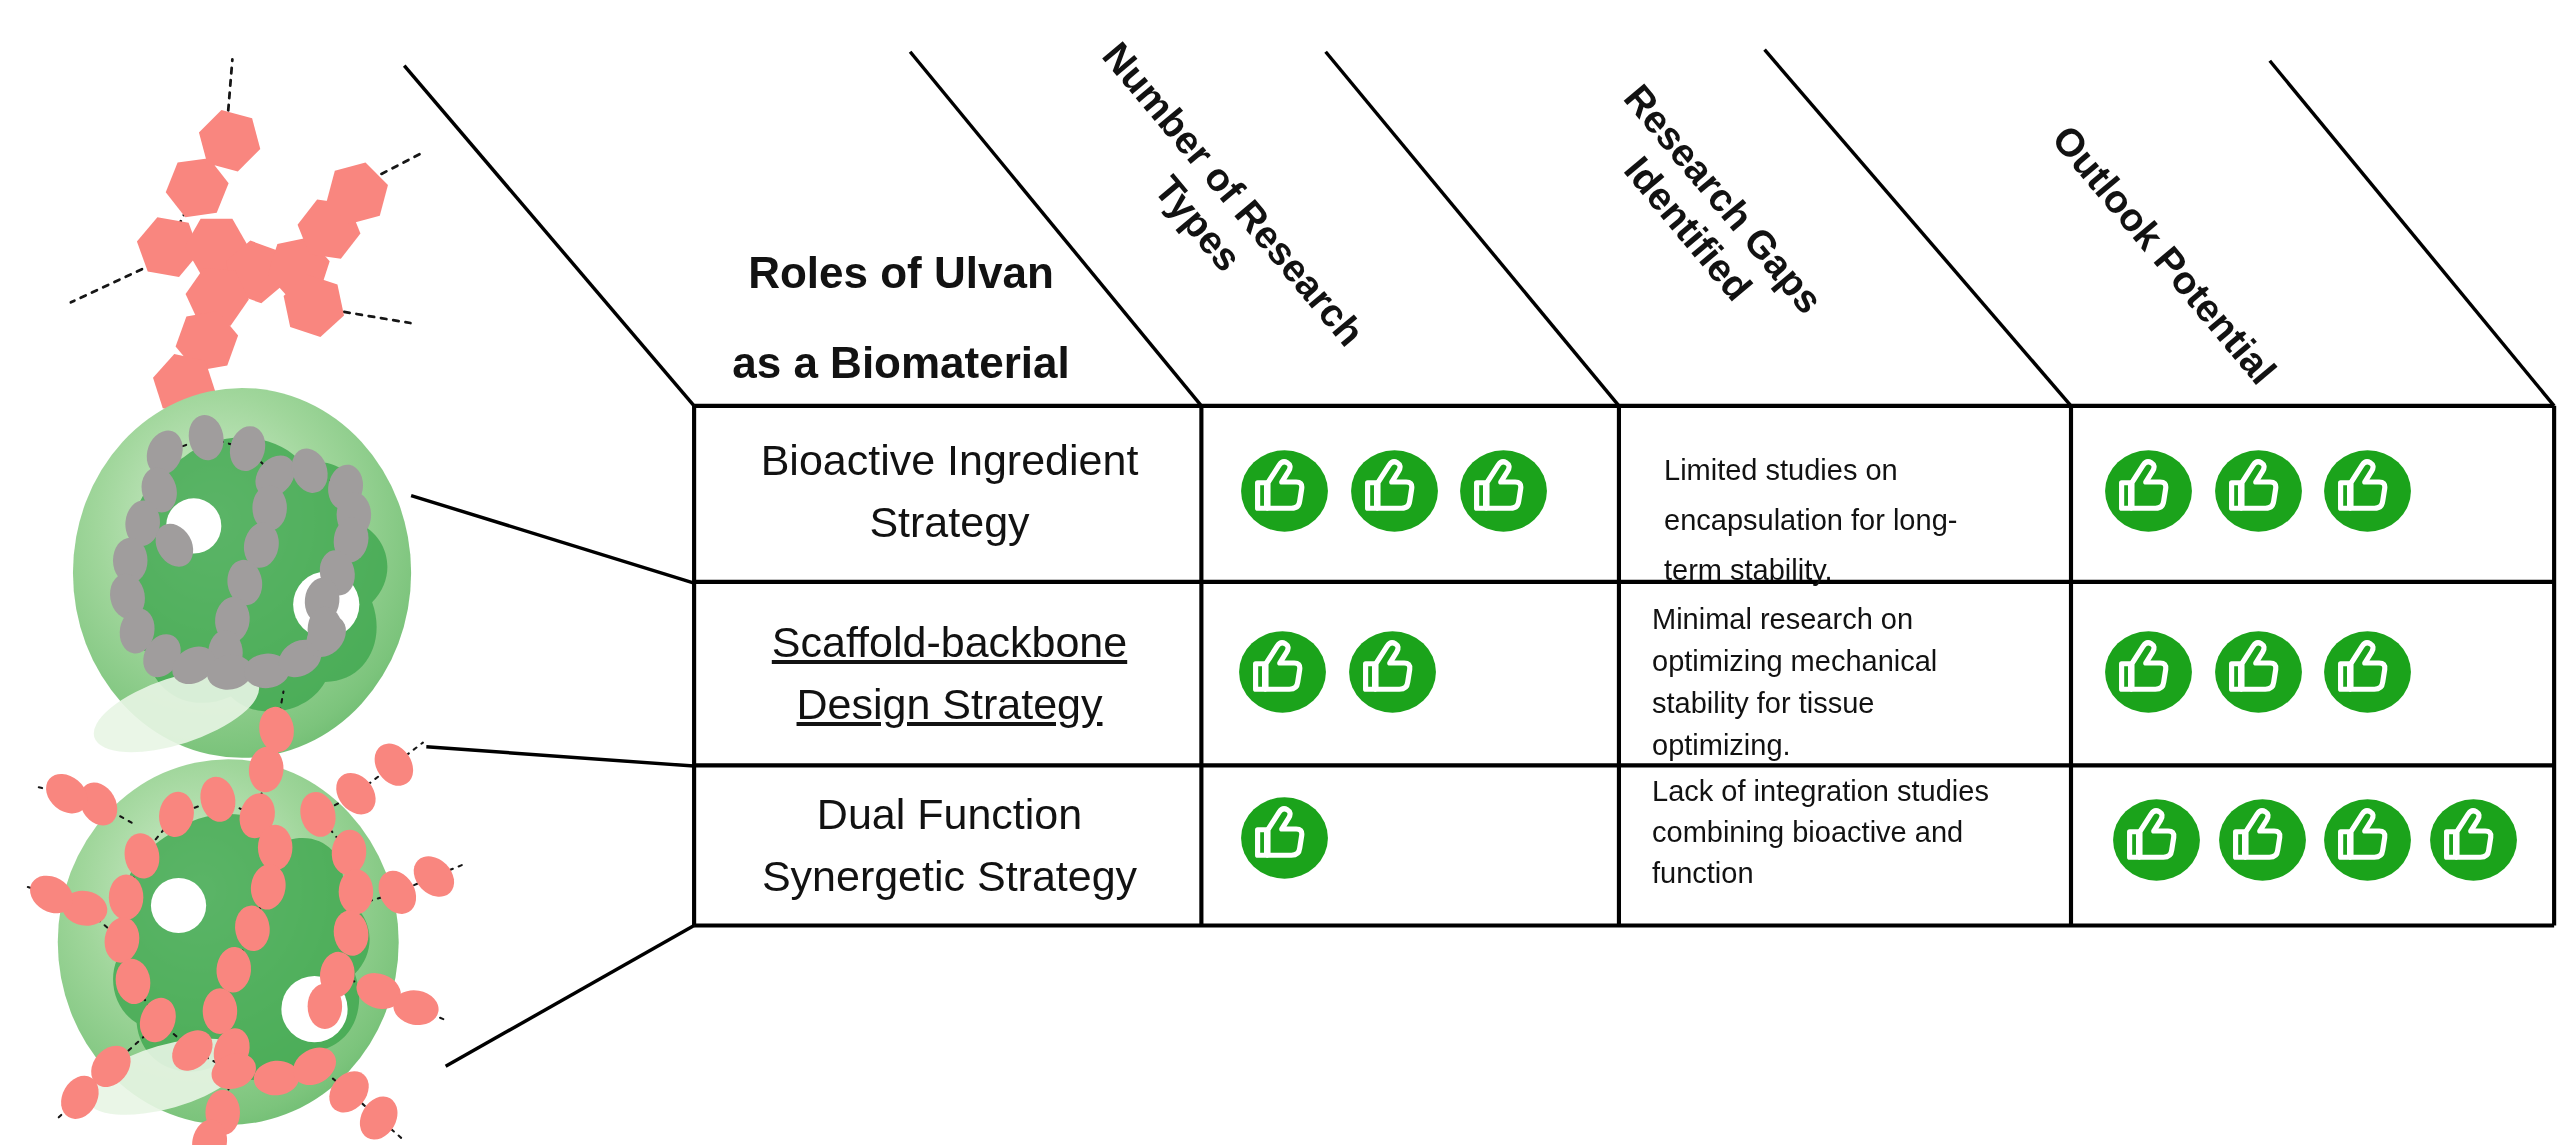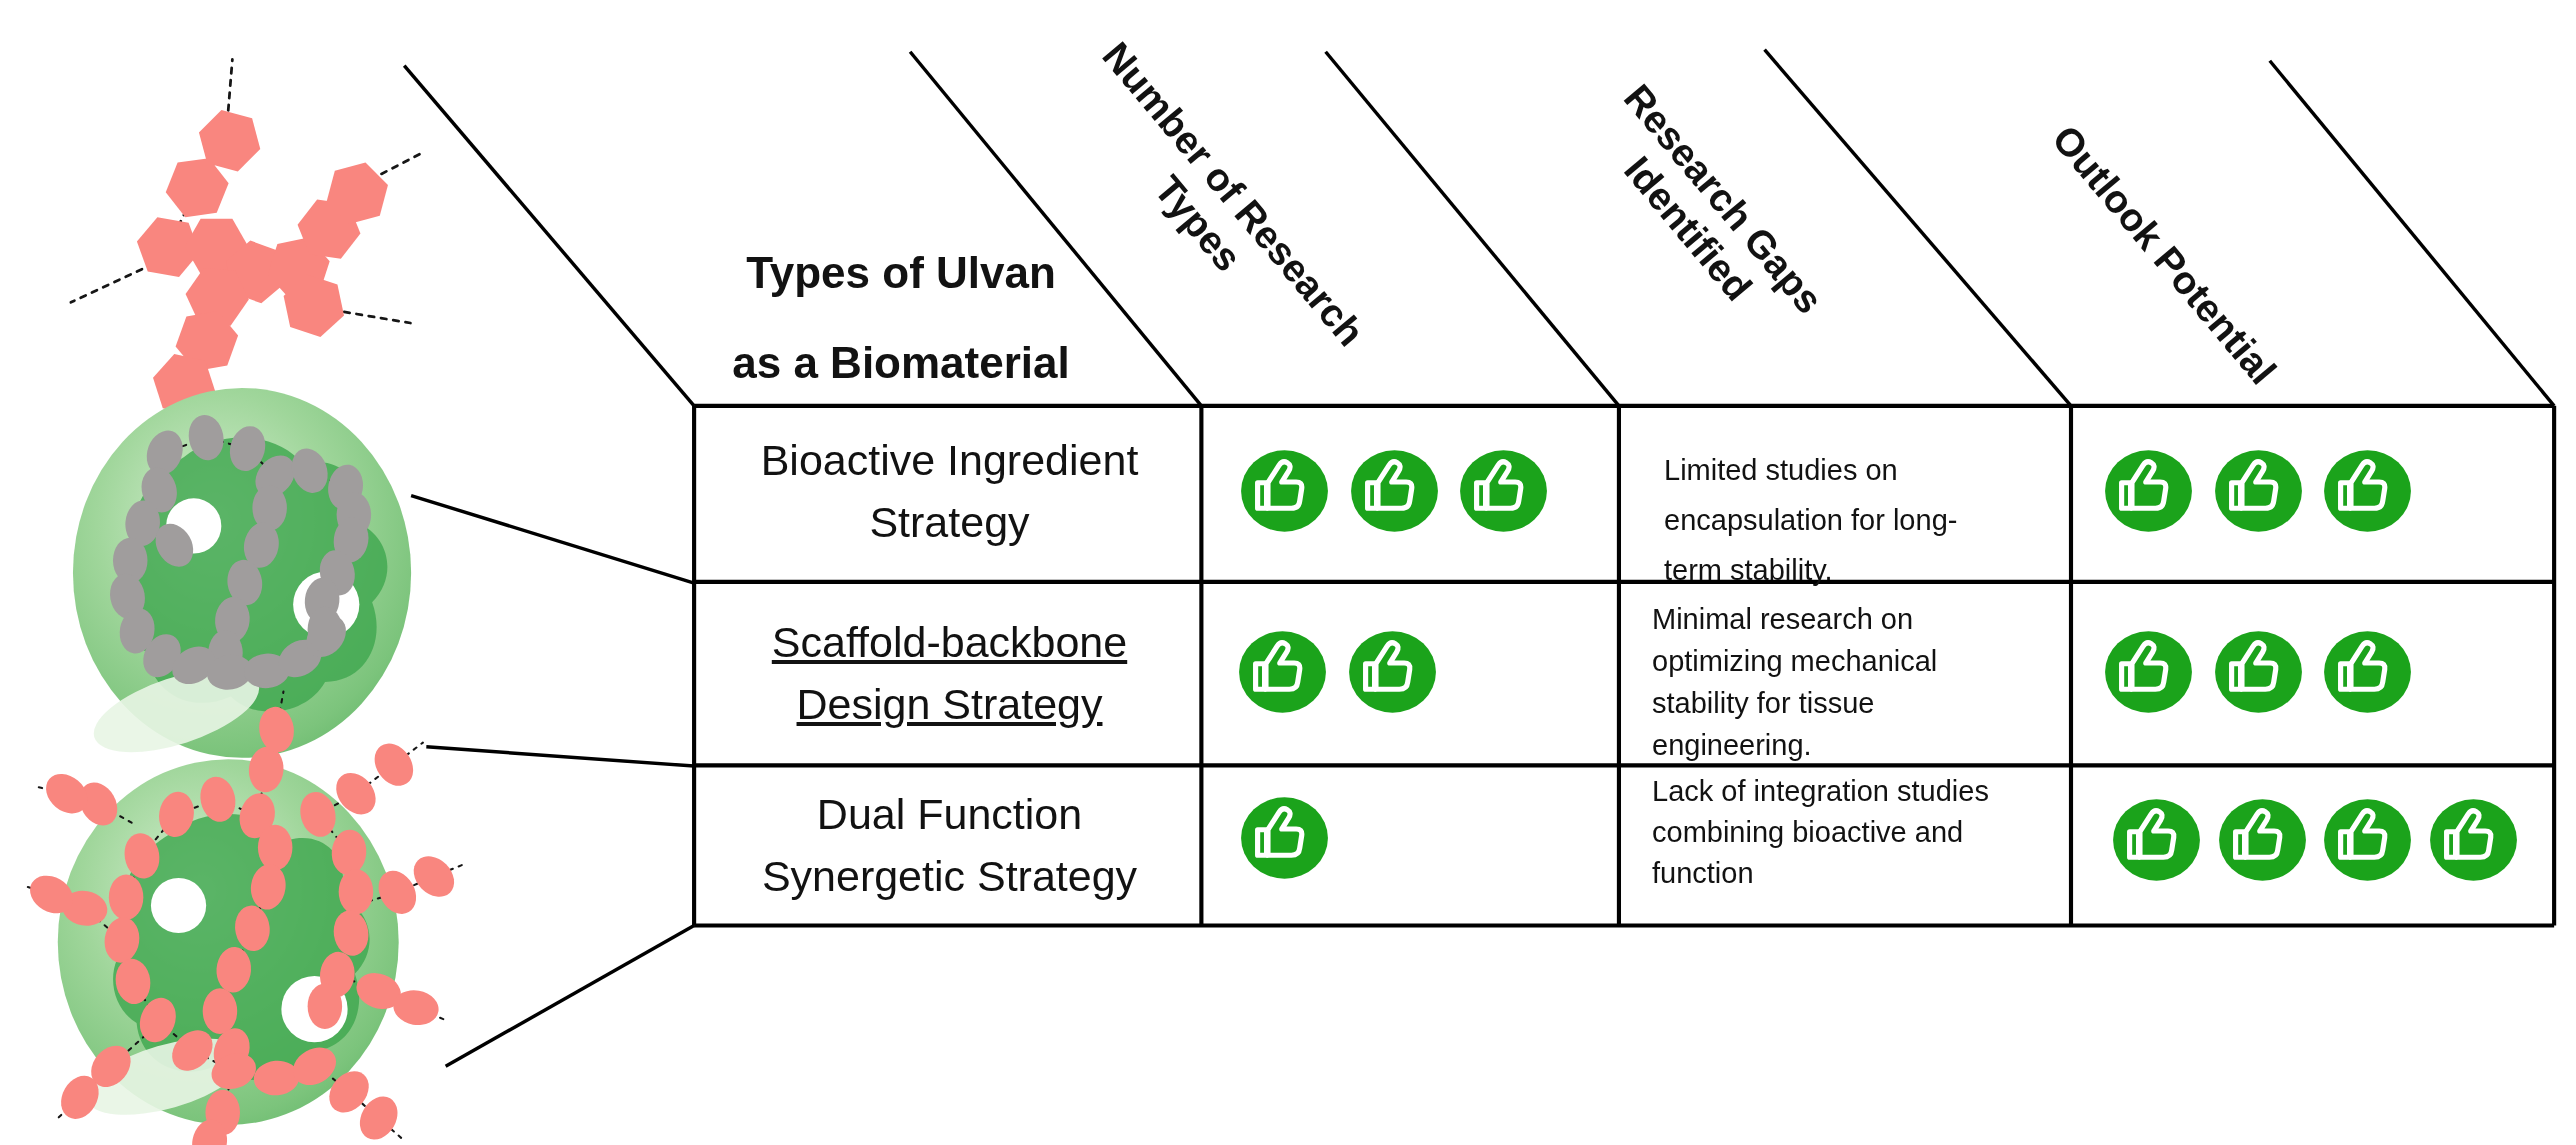--- a/index.html
+++ b/index.html
@@ -229,21 +229,21 @@
       <path class="diag" d="M3288,88 L3700,588"></path>
     </g>
     <g>
       <path class="connector" d="M595,718 L1005,845"></path>
       <path class="connector" d="M617,1082 L1005,1110"></path>
       <path class="connector" d="M645,1545 L1005,1341"></path>
     </g>
   </svg>
 
   <div class="txt corner-header">
-    <div>Types of Ulvan</div>
+    <div>Roles of Ulvan</div>
     <div>as a Biomaterial</div>
   </div>
 
   <div class="rot-header rh1">
     <div>Number of Research</div>
     <div>Types</div>
   </div>
   <div class="rot-header rh2">
     <div>Research Gaps</div>
     <div>Identified</div>
@@ -304,21 +304,21 @@
 
   <div class="gap-cell gc1">
     <div>Limited studies on</div>
     <div>encapsulation for long-</div>
     <div>term stability.</div>
   </div>
   <div class="gap-cell gc2">
     <div>Minimal research on</div>
     <div>optimizing mechanical</div>
     <div>stability for tissue</div>
-    <div>engineering.</div>
+    <div>optimizing.</div>
   </div>
   <div class="gap-cell gc3">
     <div>Lack of integration studies</div>
     <div>combining bioactive and</div>
     <div>function</div>
   </div>
 
   <div class="thumbs-row tol1">
       <svg class="thumb" viewBox="0 0 132 124" aria-hidden="true">
     <ellipse class="thumb-bg" cx="66" cy="62" rx="63" ry="59"></ellipse>

